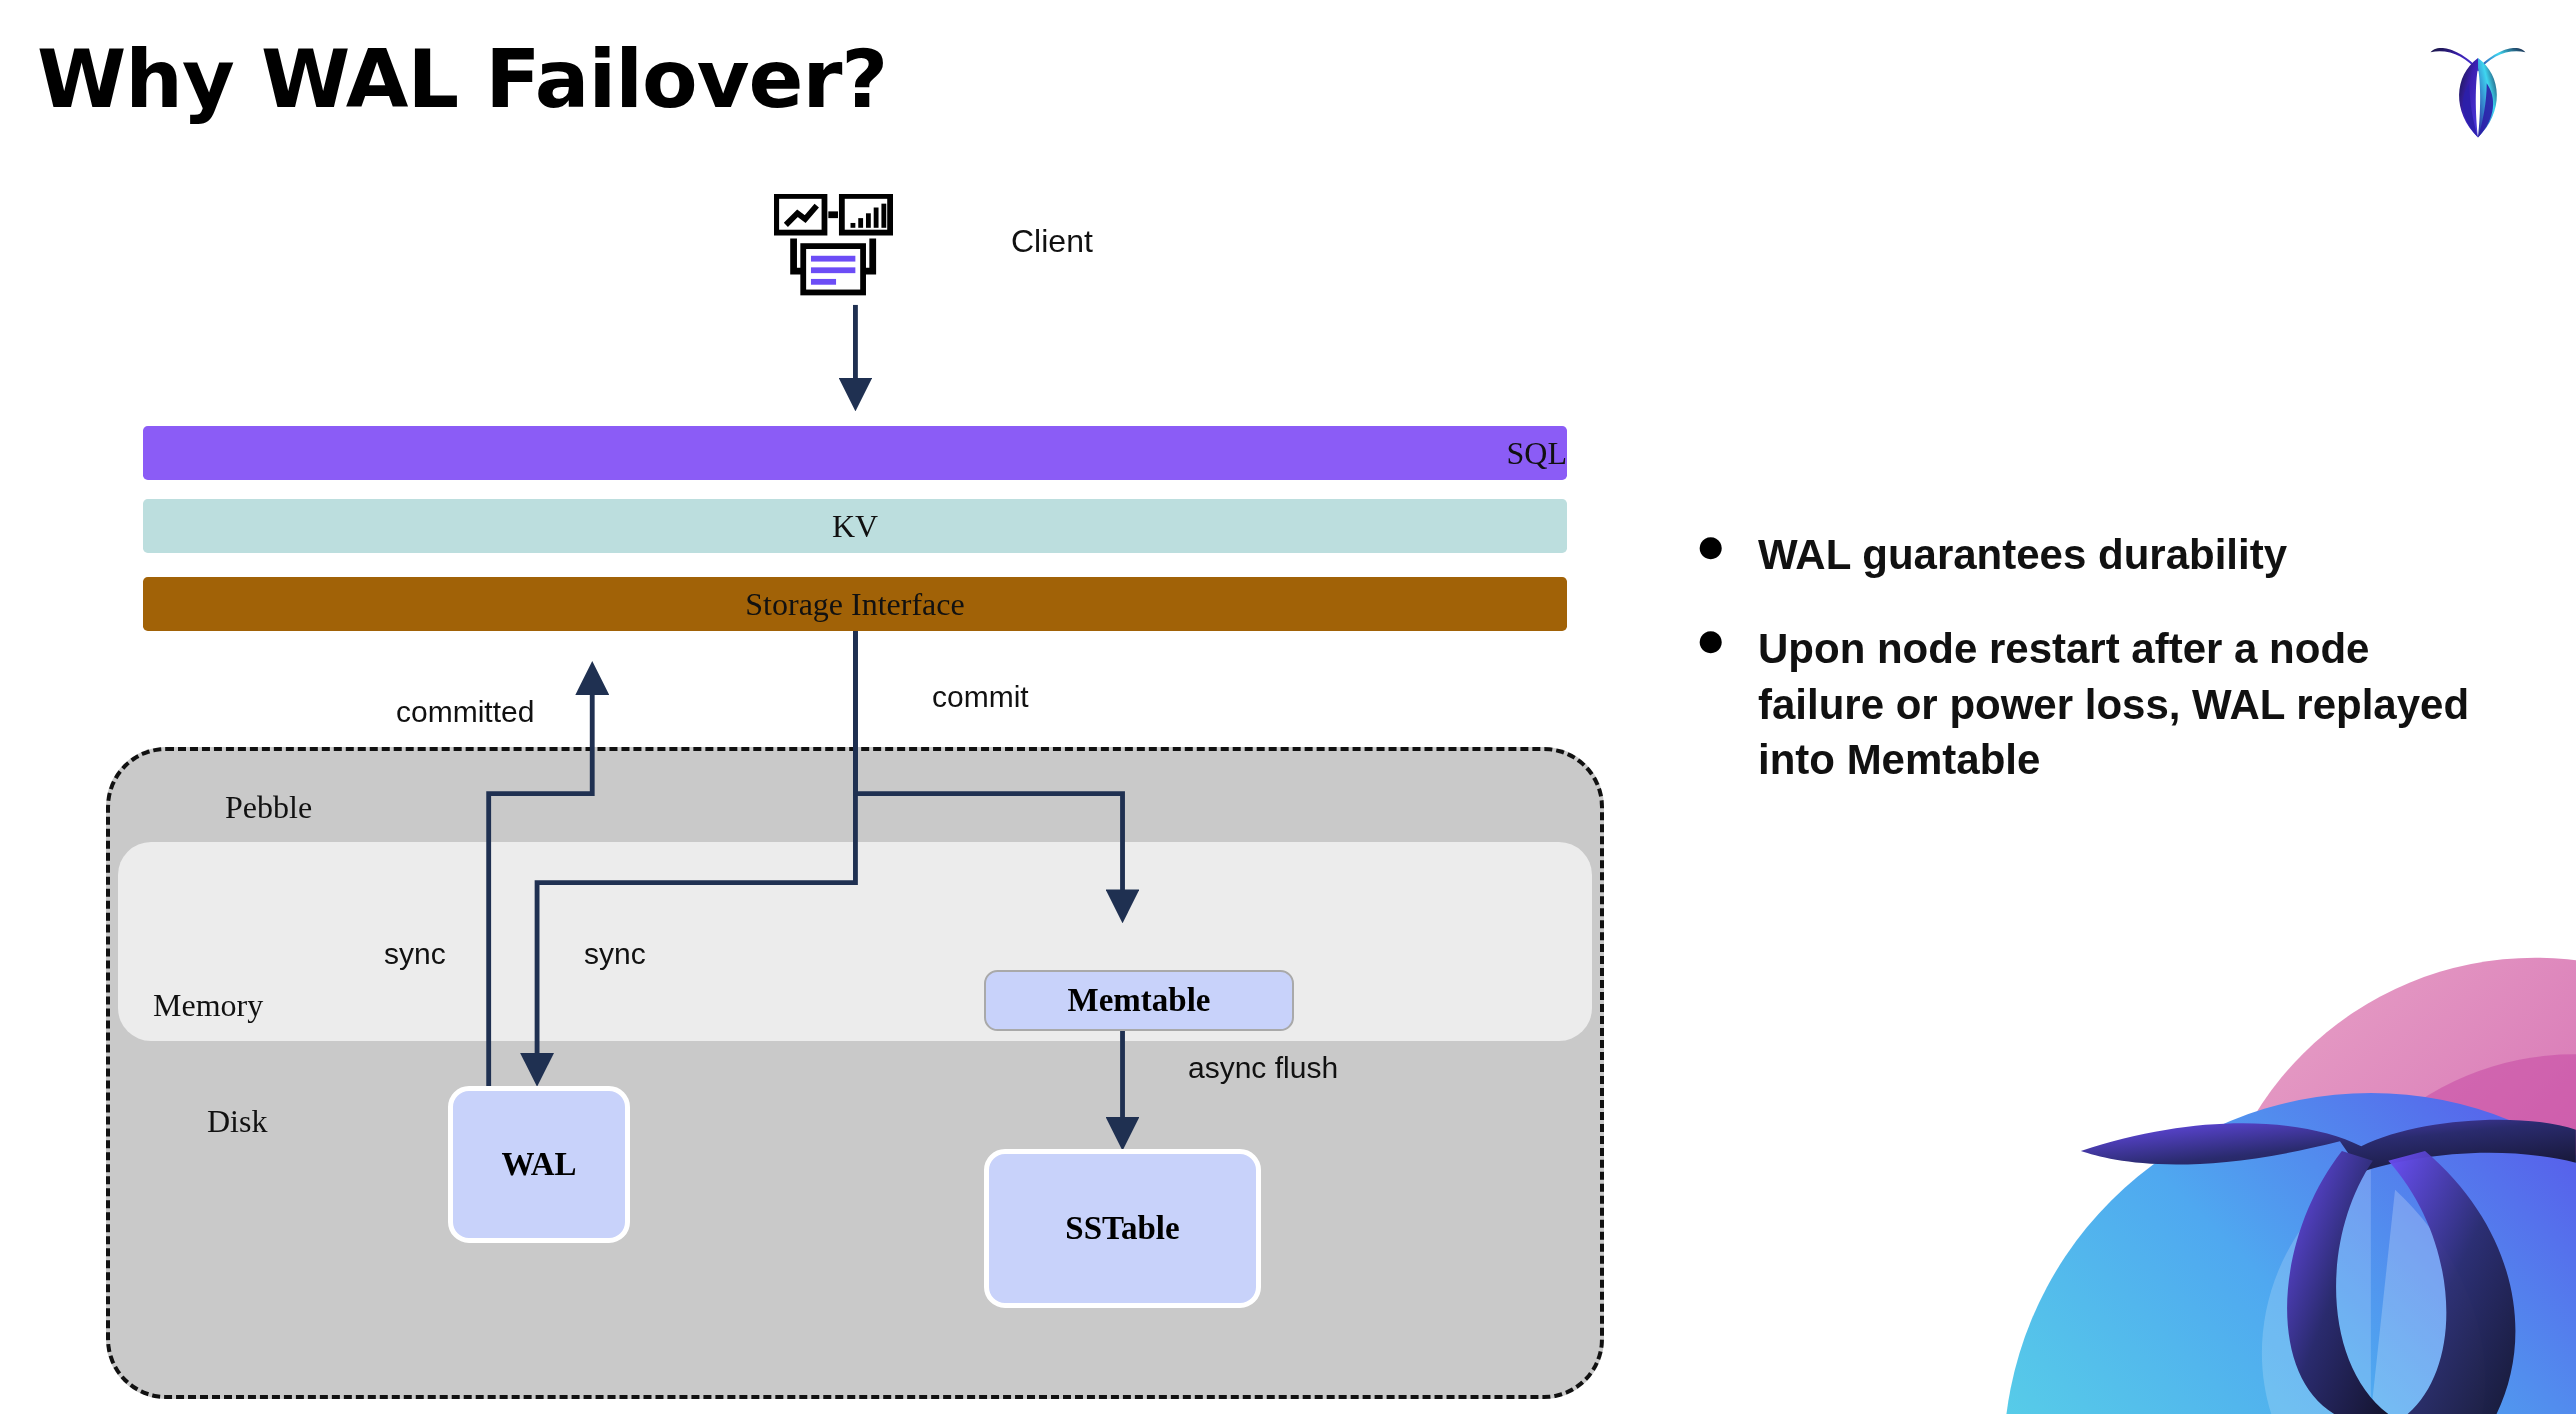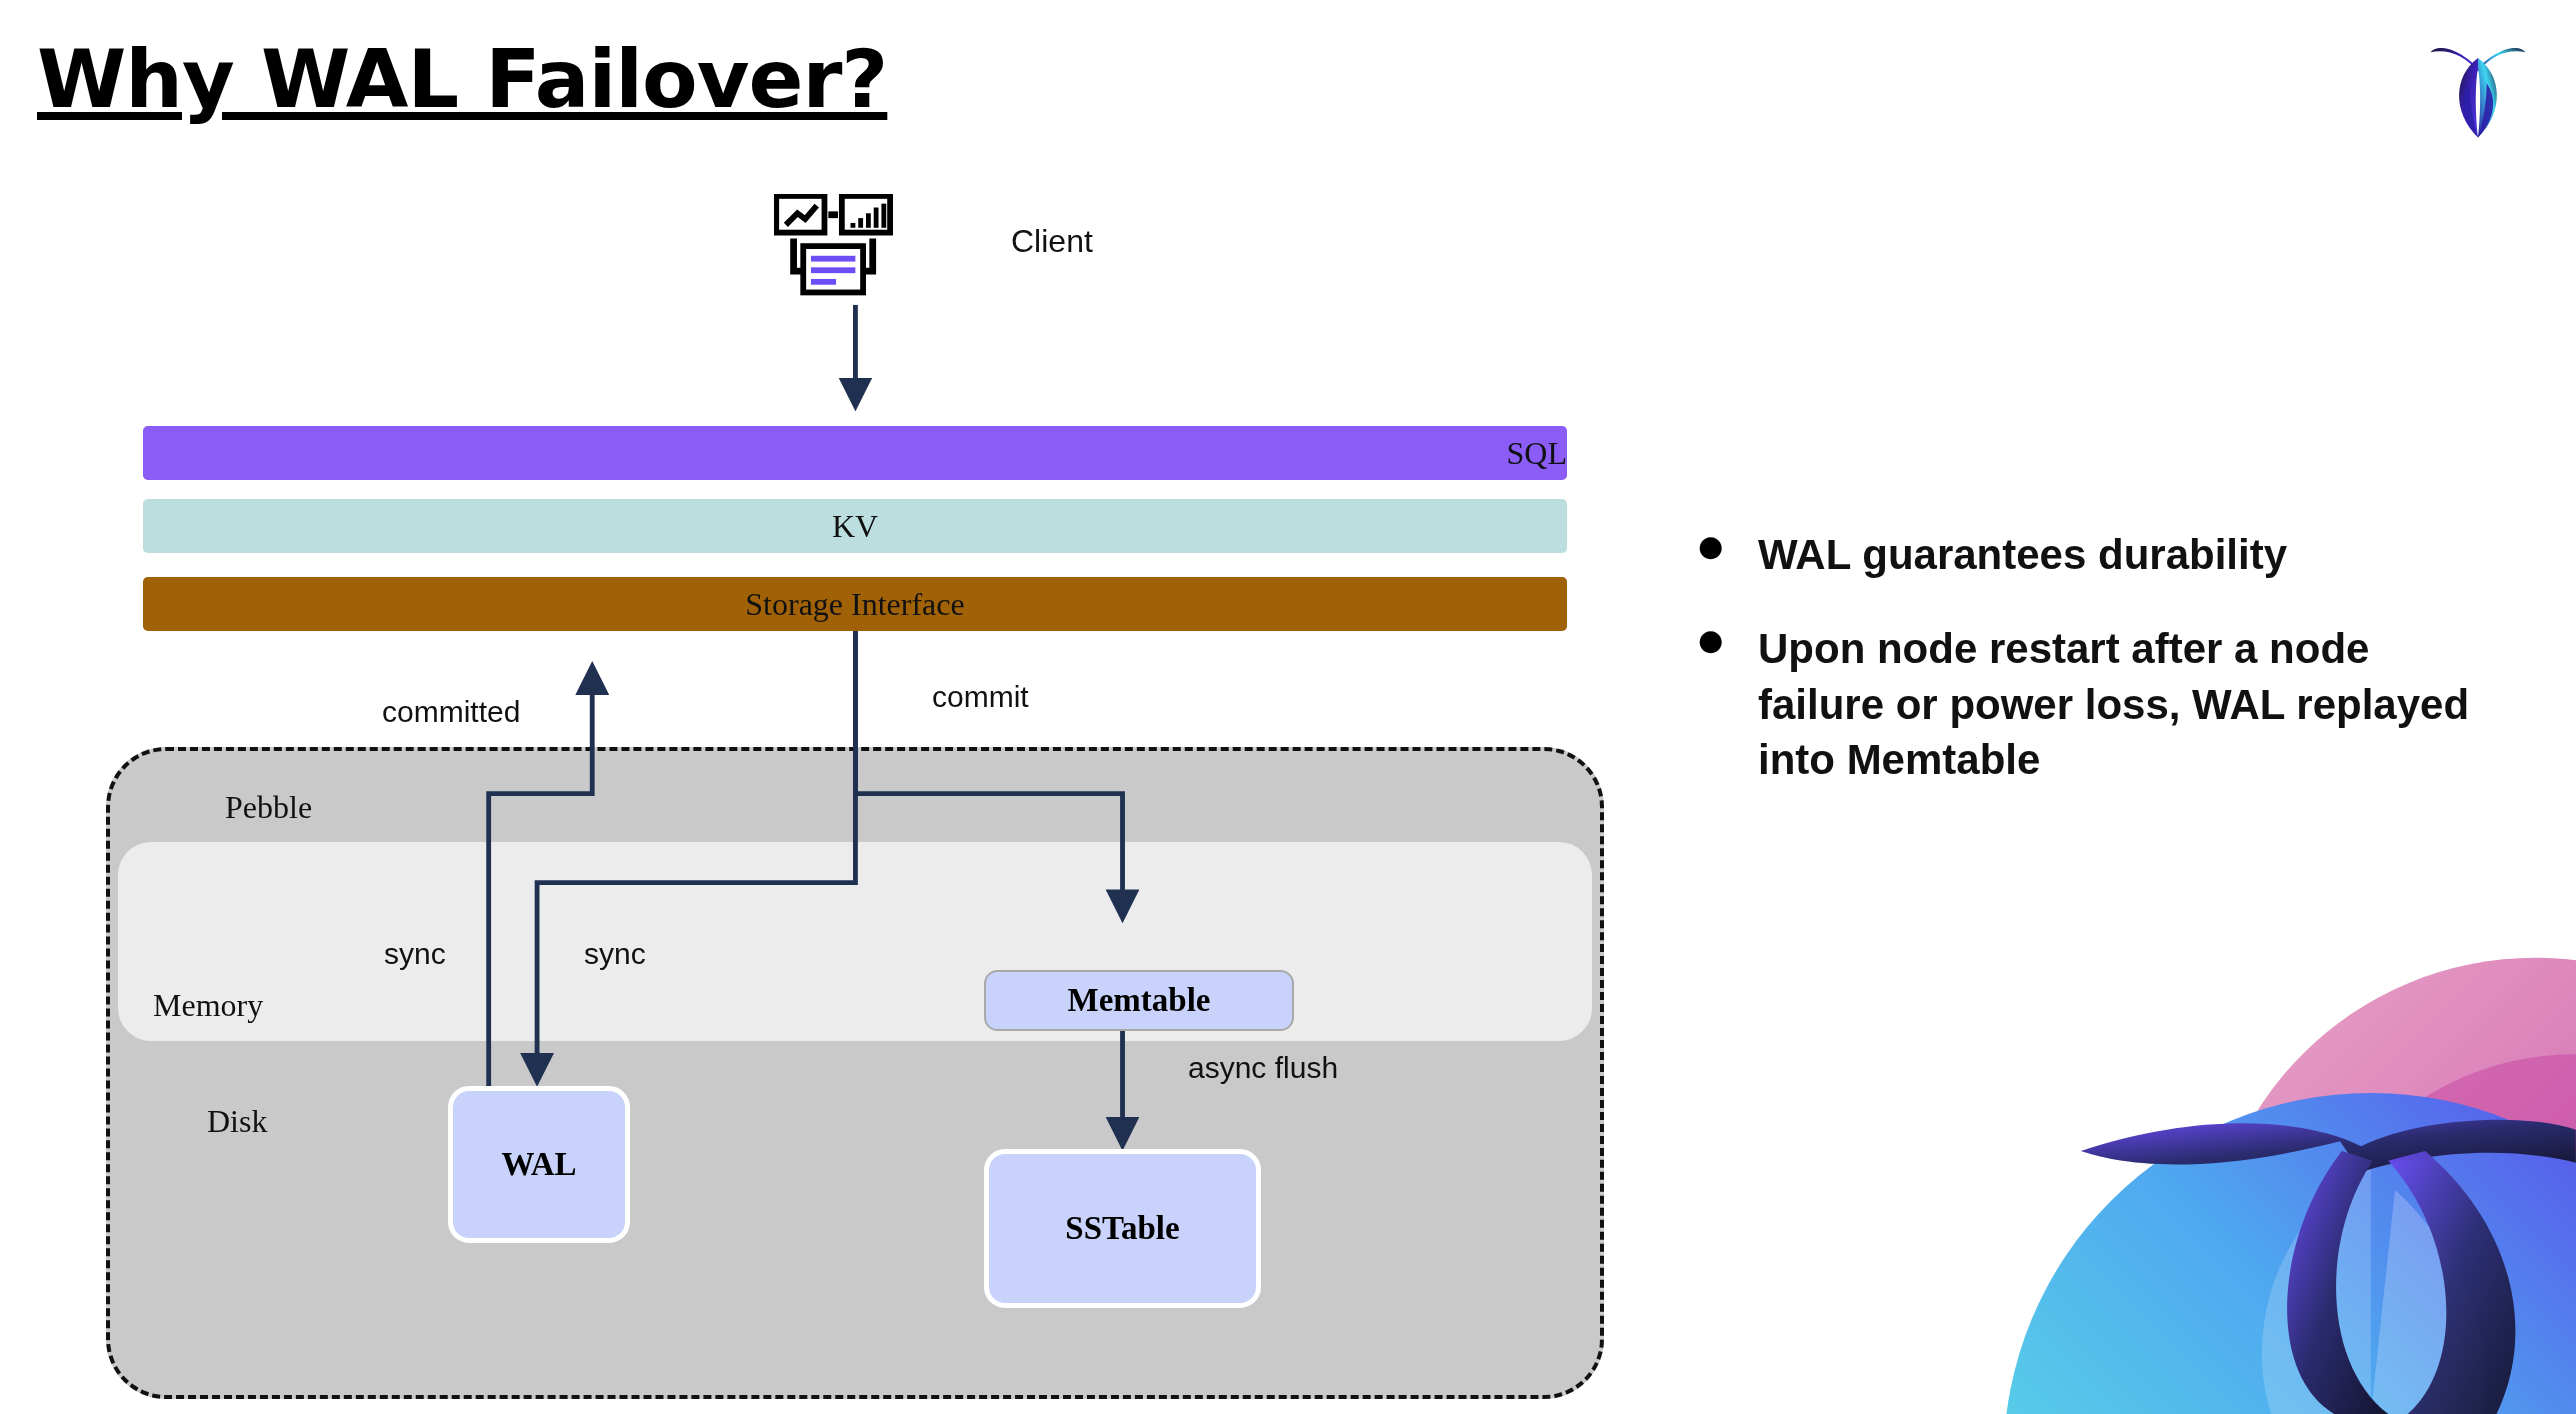--- a/index.html
+++ b/index.html
@@ -11,21 +11,20 @@
   
   .title{
     position:absolute;left:37px;top:37px;
     font-family:"DejaVu Sans",sans-serif;
     font-weight:bold;
     font-size:81px;
     letter-spacing:-1px;
     color:#000;
     line-height:1.05;
     white-space:nowrap;
-    text-decoration:underline;
   }
 
   
   .logo{position:absolute;left:2415px;top:29px;width:126px;height:121px;}
 
   
   .corner-art{position:absolute;left:1955px;top:919px;width:621px;height:495px;
               overflow:hidden;pointer-events:none;}
 
   
@@ -94,21 +93,21 @@
     left:984px;top:1149px;width:277px;height:159px;
     border-radius:21px;border:5.8px solid #ffffff;
   }
 
   
   .edge-label{
     position:absolute;
     font-family:"Liberation Sans",sans-serif;
     font-size:30px;color:#111;white-space:nowrap;
   }
-  .lbl-committed{left:382px;top:695px;}
+  .lbl-committed{left:396px;top:695px;}
   .lbl-commit{left:910px;top:680px;margin-left:22px;}
   .lbl-sync1{left:384px;top:937px;}
   .lbl-sync2{left:584px;top:937px;}
   .lbl-asyncflush{left:1188px;top:1051px;}
 
   
   .arrows{position:absolute;left:0;top:0;width:2576px;height:1415px;
           pointer-events:none;}
 
   

